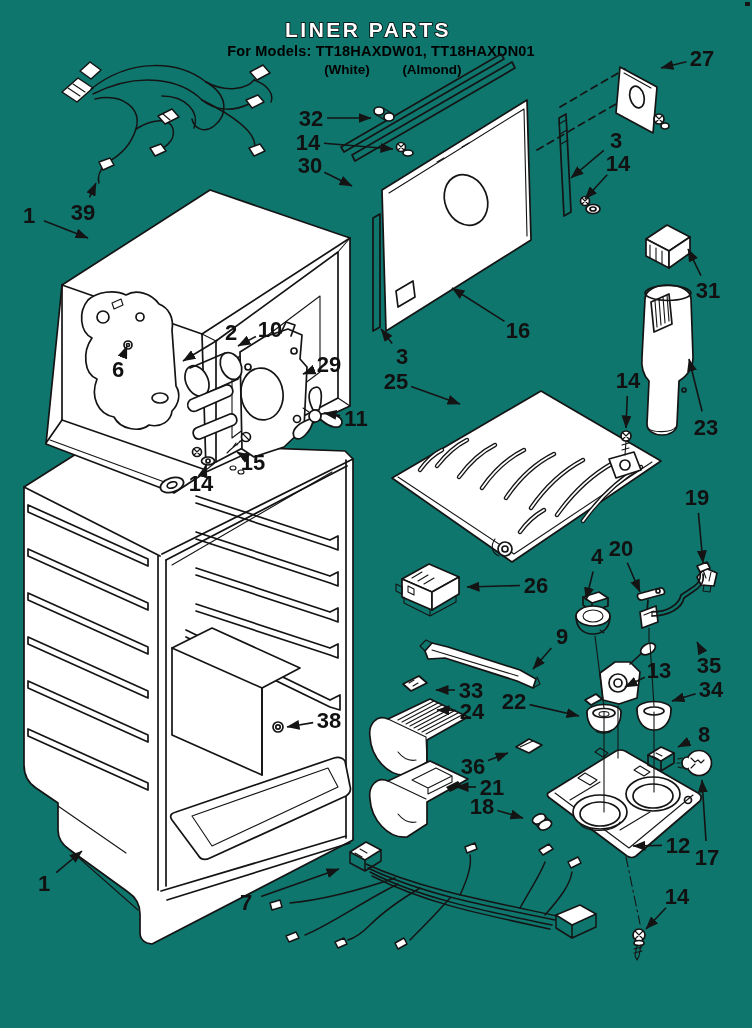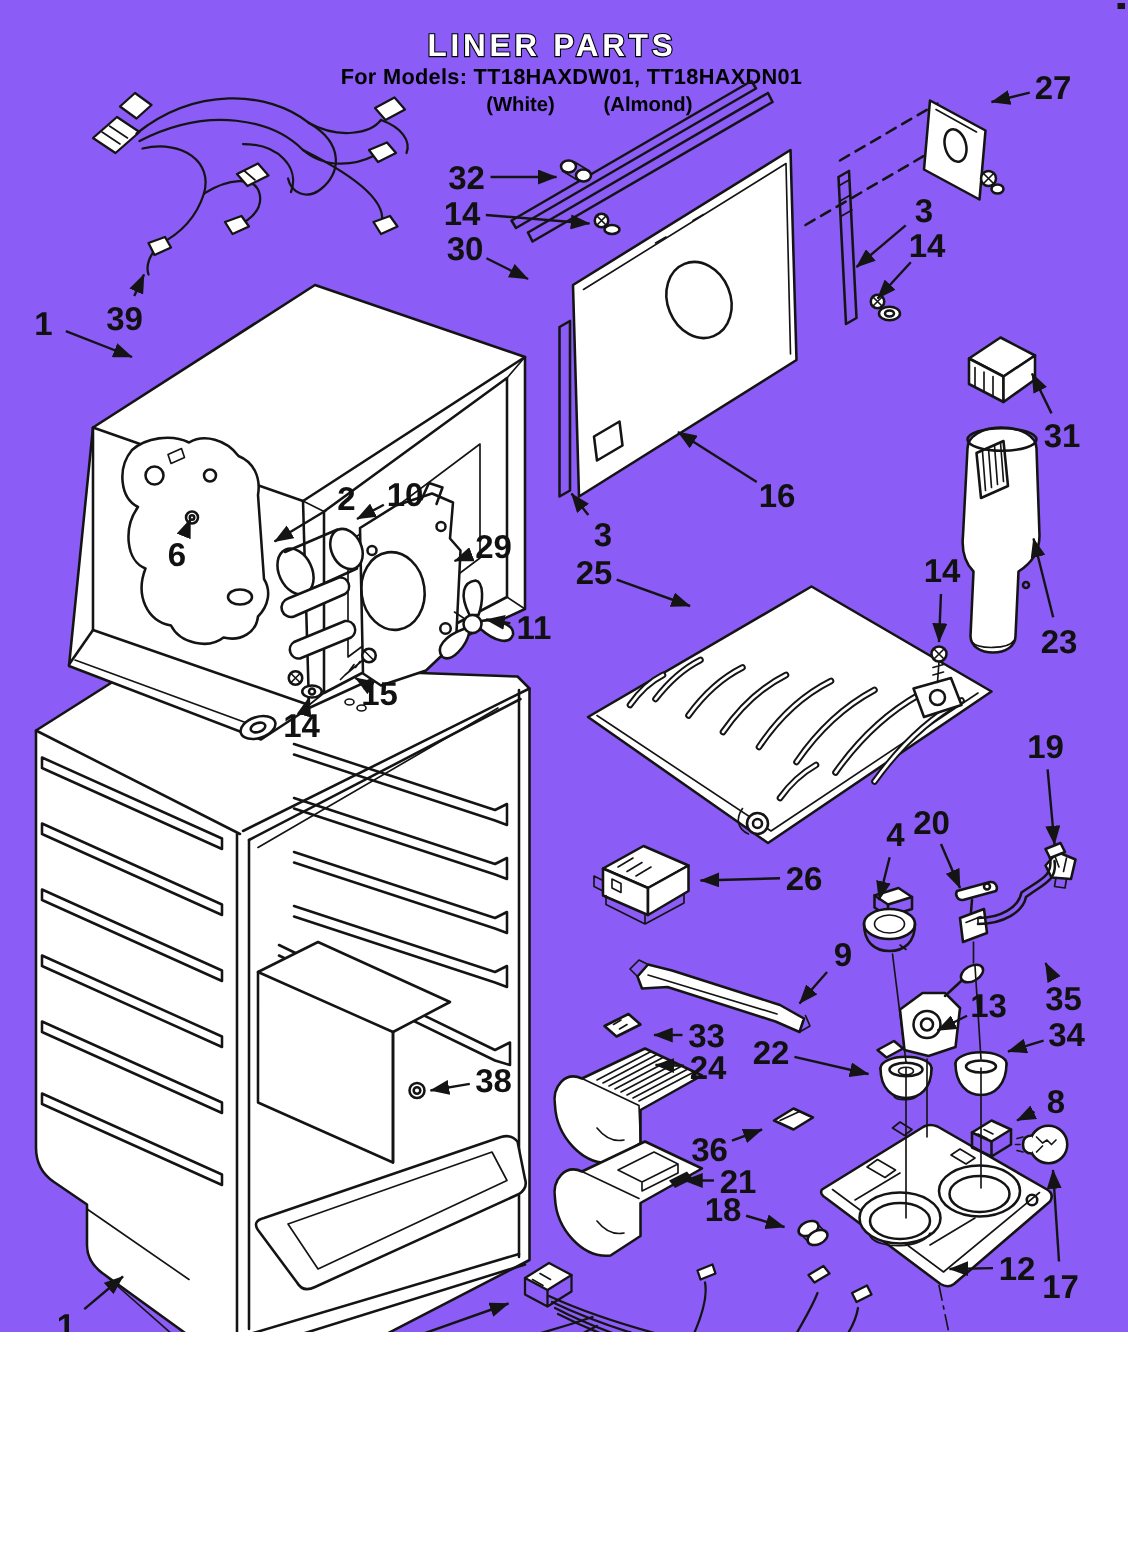--- a/index.html
+++ b/index.html
@@ -1,16 +1,16 @@
 <!DOCTYPE html>
 <html><head>
 <meta charset="utf-8">
 <style>
   html,body{margin:0;padding:0;background:#fff;}
-  #stage{position:relative;width:752px;height:888px;background:#8b5cf6;overflow:hidden;
+  #stage{position:relative;width:752px;height:1028px;background:#0f766e;overflow:hidden;
          font-family:"Liberation Sans",sans-serif;}
   svg{display:block;}
   .ink{stroke:#141414;fill:none;stroke-width:1.7;stroke-linejoin:round;stroke-linecap:round;}
   .fillw{fill:#ffffff;}
   .thin{stroke-width:1.1;}
   .slot-outer{stroke:#141414;stroke-width:4.4;fill:none;stroke-linecap:round;}
   .slot-inner{stroke:#ffffff;stroke-width:1.8;fill:none;stroke-linecap:round;}
   .dash{stroke-dasharray:7 5;}
   .dashdot{stroke-dasharray:10 4 2 4;}
   .title-outline{font-family:"Liberation Sans",sans-serif;font-weight:bold;font-size:21px;

